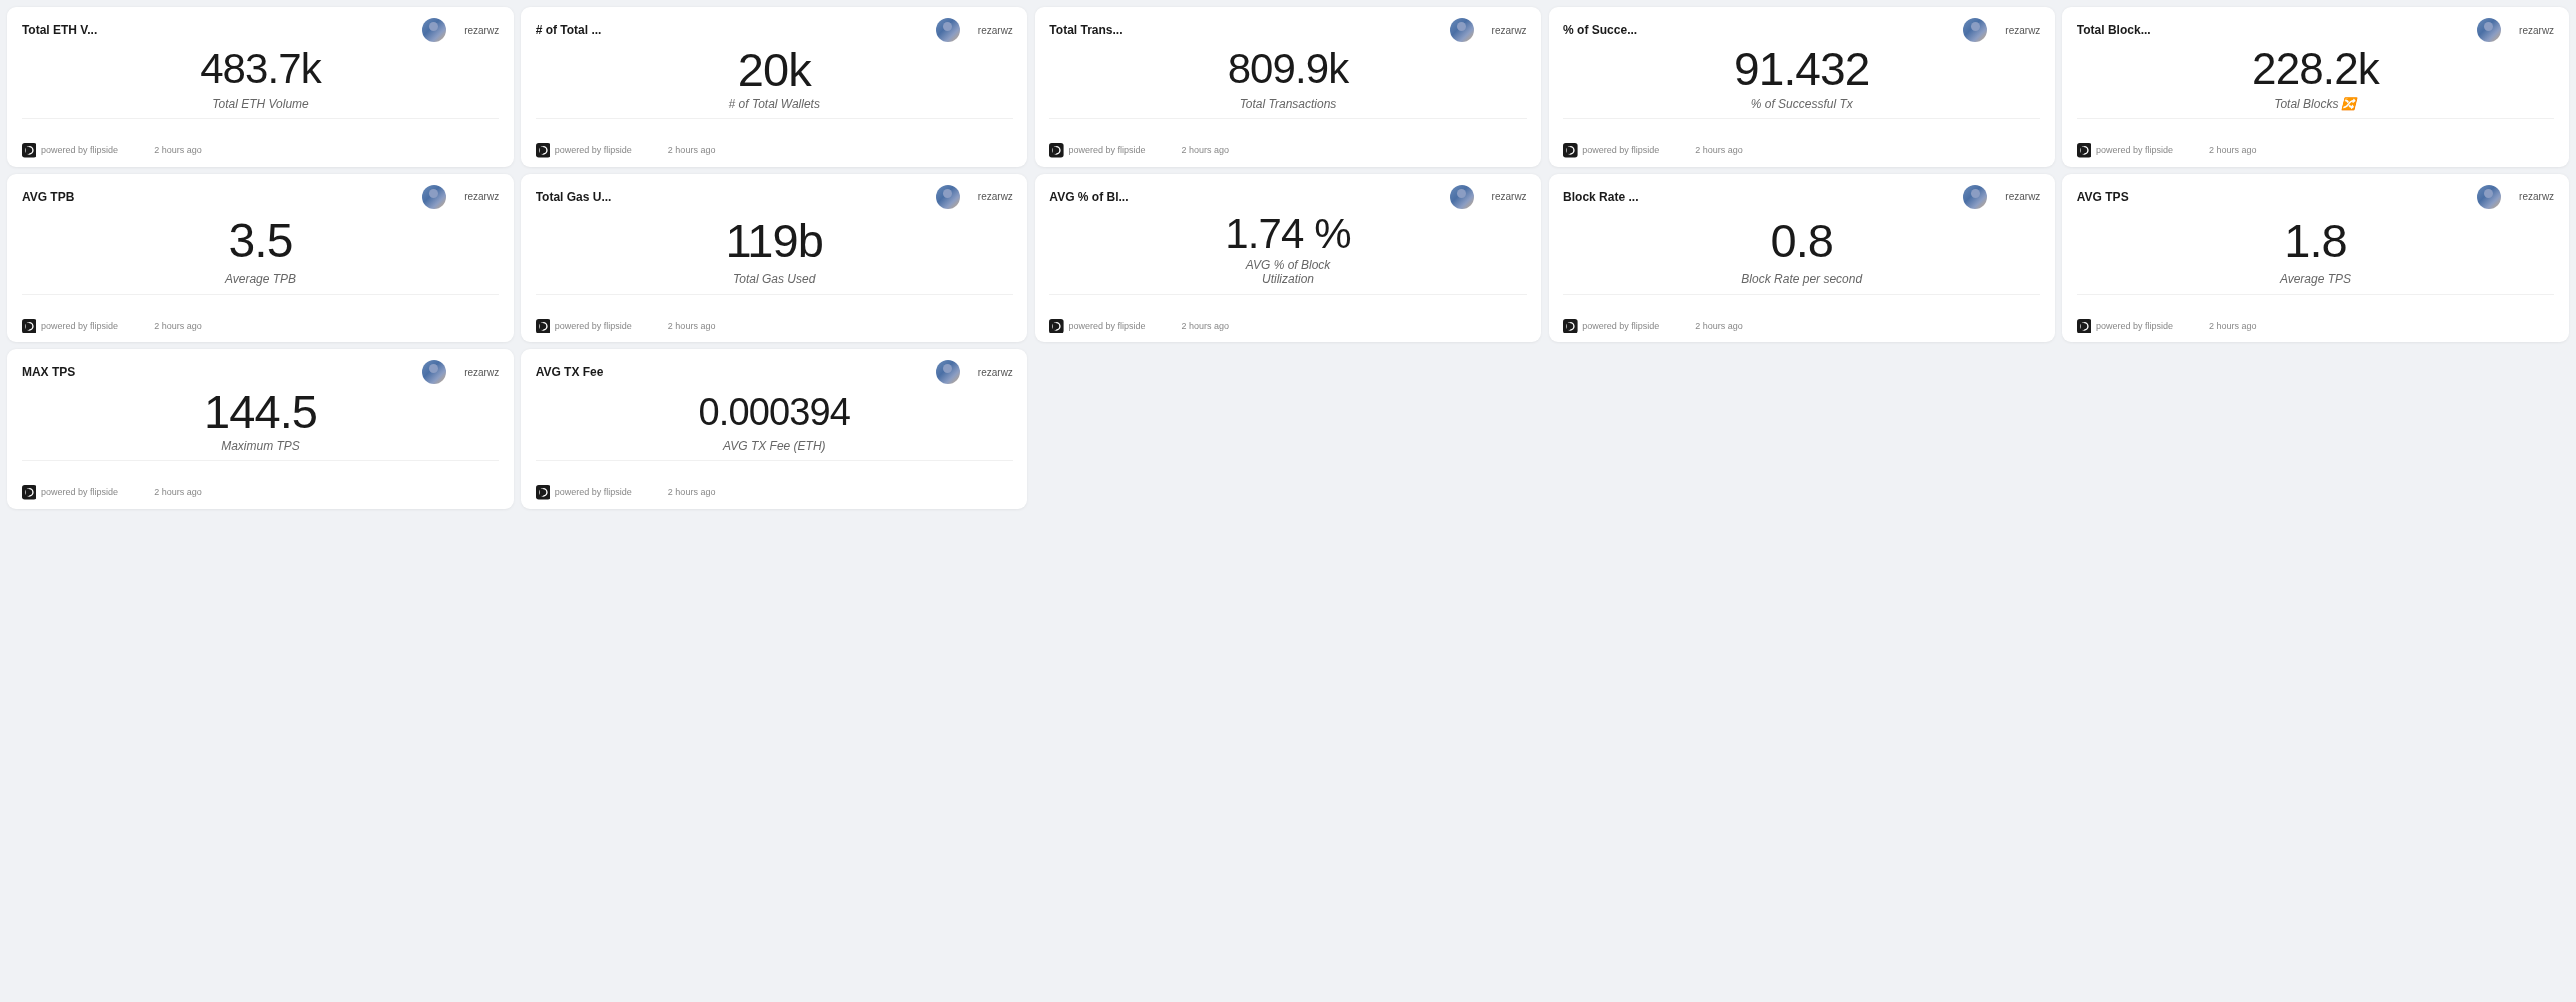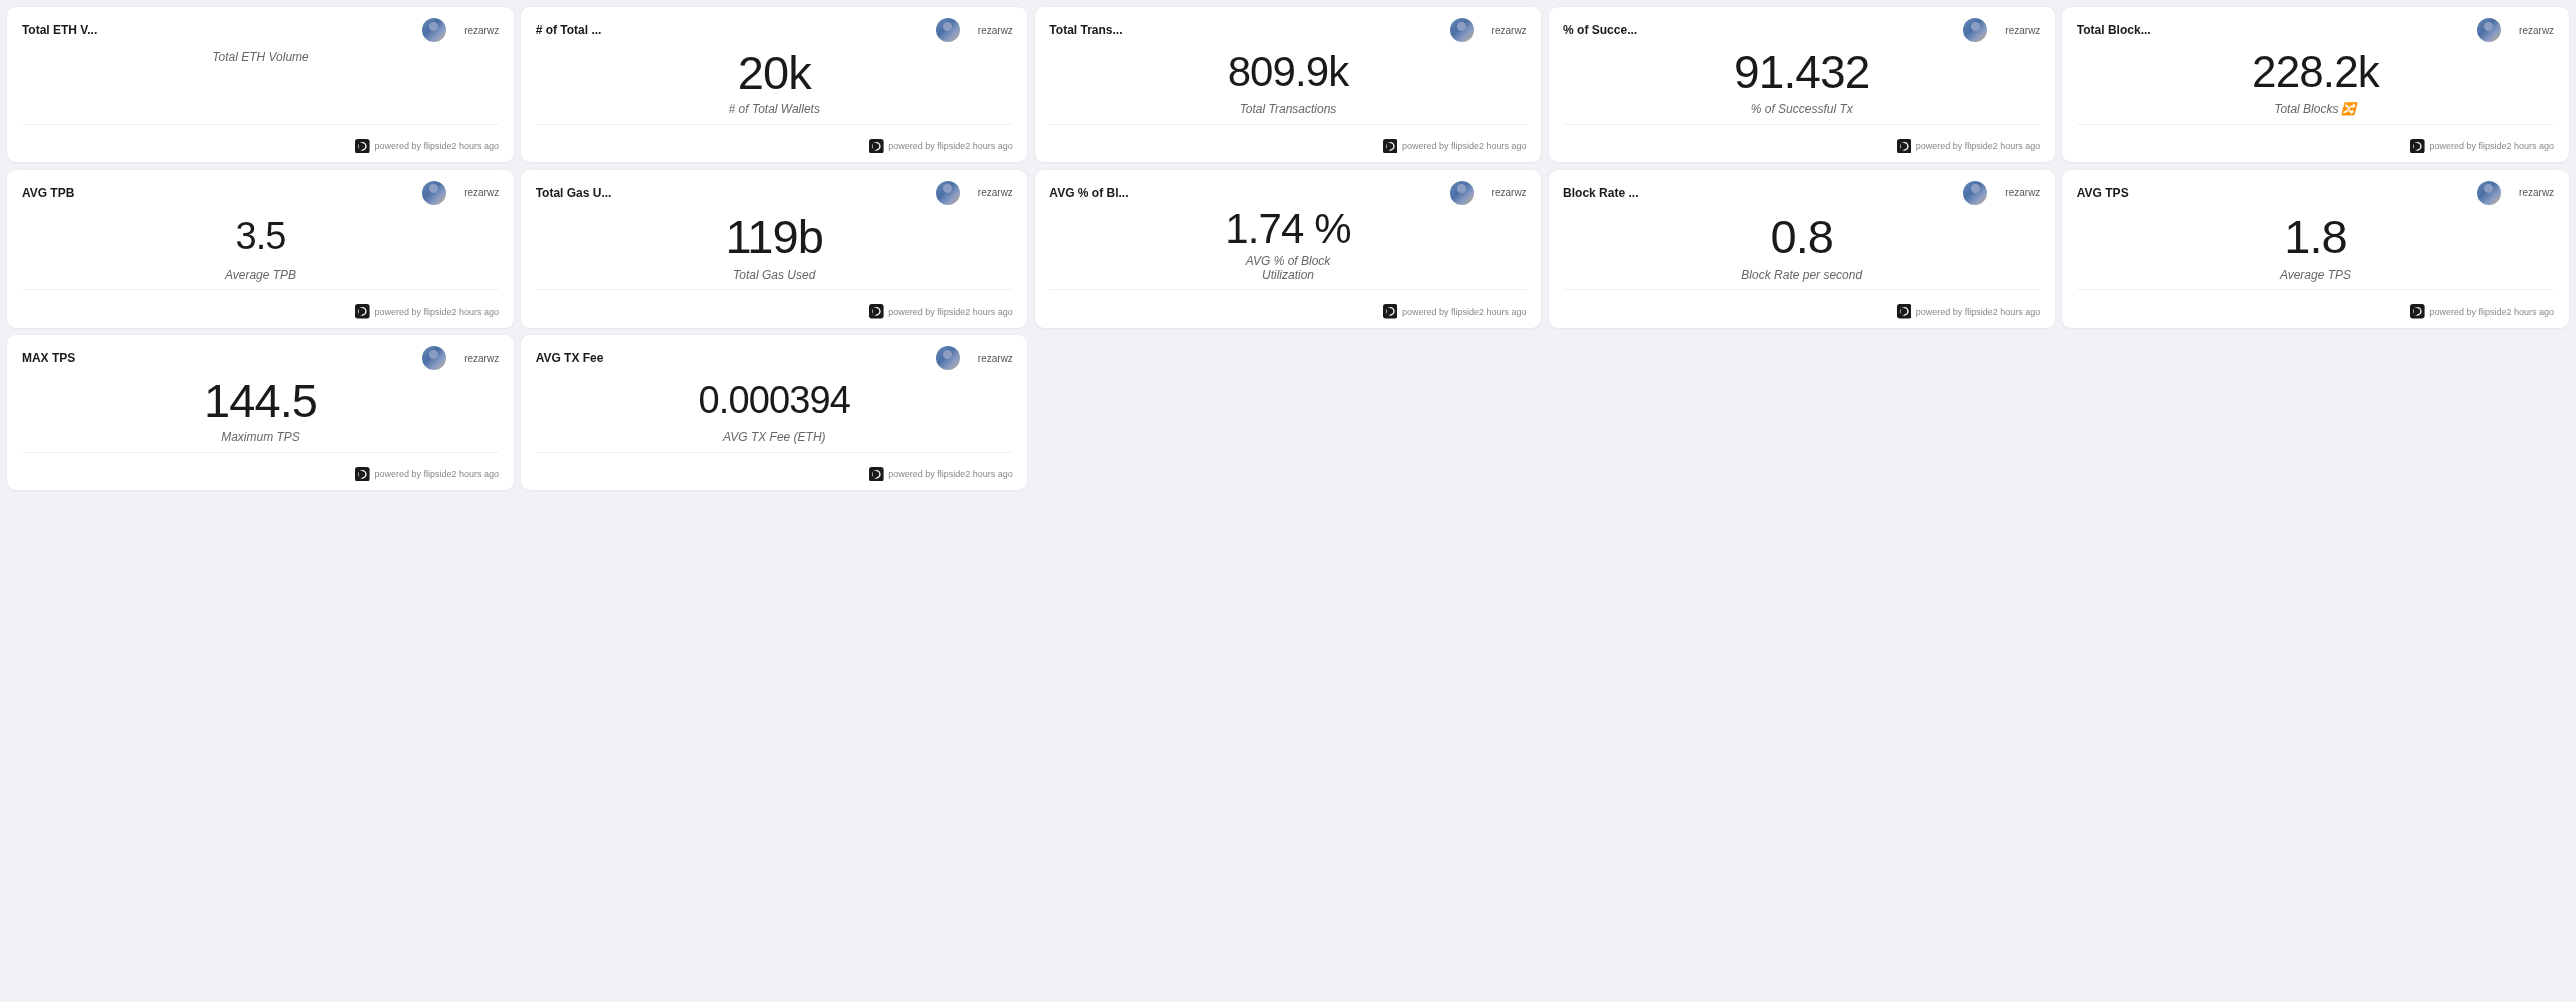--- a/index.html
+++ b/index.html
@@ -88,25 +88,26 @@
     .metric-label {
       font-size: 12px;
       color: #666;
       text-align: center;
       margin-top: 3.7px;
       margin-bottom: 7.3px;
       font-style: italic;
     }
     .card-footer {
       display: flex;
-      justify-content: flex-end;
+      justify-content: flex-start;
       align-items: center;
       border-top: 0.9px solid #f0f0f0;
-      padding-top: 14px;
+      padding-top: 24px;
       margin-top: auto;
+      gap: 36px;
     }
     .powered-by {
       display: flex;
       align-items: center;
       gap: 4.6px;
       font-size: 9px;
       color: #888;
     }
     .time-ago {
       font-size: 9px;
@@ -130,20 +131,23 @@
 
 <div class="grid" id="metrics-grid">
     <div class="card">
     <div class="card-header">
       <span class="card-title">Total ETH V...</span>
       <div class="card-author">
         <div class="avatar"></div>
         <span class="author-name">rezarwz</span>
       </div>
     </div>
+    <div class="card-value">
+      <span class="metric-value" style="font-size:42px">483.7k</span>
+    </div>
     <div class="metric-label">
         <div>Total ETH Volume</div>
       </div>
     <div class="card-footer">
       <div class="powered-by">
         <div class="flipside-icon">
           <svg viewBox="0 0 16 16" fill="none" xmlns="http://www.w3.org/2000/svg">
             <rect width="16" height="16" rx="3" fill="#1a1a1a"></rect>
             <circle cx="8" cy="8" r="4" fill="none" stroke="white" stroke-width="1.5"></circle>
             <rect x="4" y="4" width="4" height="8" fill="#1a1a1a"></rect>
@@ -268,21 +272,21 @@
   </div>
     <div class="card">
     <div class="card-header">
       <span class="card-title">AVG TPB</span>
       <div class="card-author">
         <div class="avatar"></div>
         <span class="author-name">rezarwz</span>
       </div>
     </div>
     <div class="card-value">
-      <span class="metric-value" style="font-size:38px">3.5</span>
+      <span class="metric-value" style="font-size:48px">3.5</span>
     </div>
     <div class="metric-label">
         <div>Average TPB</div>
       </div>
     <div class="card-footer">
       <div class="powered-by">
         <div class="flipside-icon">
           <svg viewBox="0 0 16 16" fill="none" xmlns="http://www.w3.org/2000/svg">
             <rect width="16" height="16" rx="3" fill="#1a1a1a"></rect>
             <circle cx="8" cy="8" r="4" fill="none" stroke="white" stroke-width="1.5"></circle>

